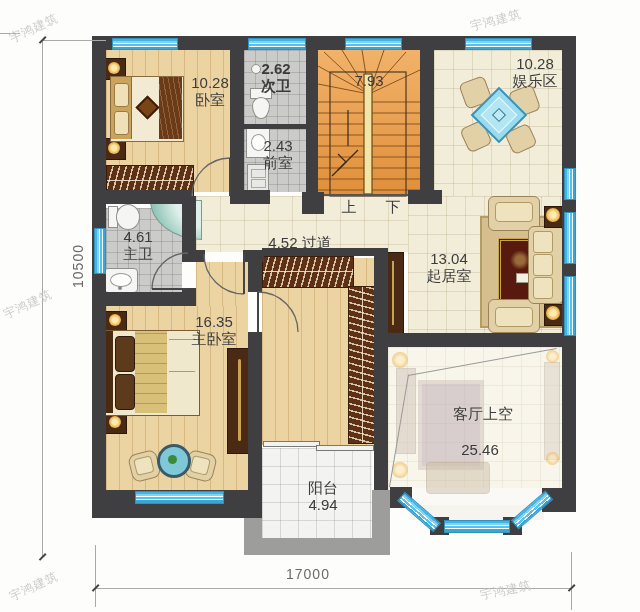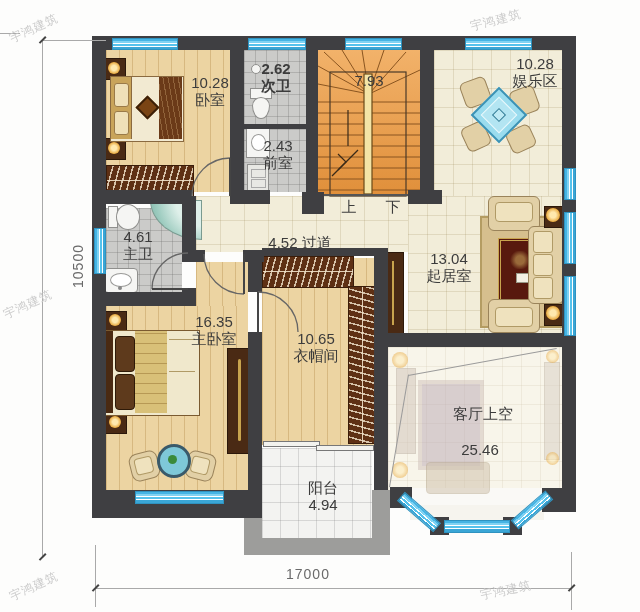--- a/index.html
+++ b/index.html
@@ -295,24 +295,20 @@
     <div>主卫</div>
   </div>
   <div class="lbl" style="left:413px;top:250px;width:72px;">
     <div>13.04</div>
     <div>起居室</div>
   </div>
   <div class="lbl" style="left:178px;top:313px;width:72px;">
     <div>16.35</div>
     <div>主卧室</div>
   </div>
-  <div class="lbl" style="left:283px;top:330px;width:66px;">
-    <div>10.65</div>
-    <div>衣帽间</div>
-  </div>
   <div class="lbl" style="left:442px;top:405px;width:82px;">客厅上空</div>
   <div class="lbl" style="left:448px;top:441px;width:64px;">25.46</div>
   <div class="lbl" style="left:294px;top:479px;width:58px;">
     <div>阳台</div>
     <div>4.94</div>
   </div>
   <div class="lbl" style="left:340px;top:198px;width:18px;">上</div>
   <div class="lbl" style="left:384px;top:198px;width:18px;">下</div>
 
   <div class="dim" style="left:42px;top:40px;width:1px;height:518px;"></div>

